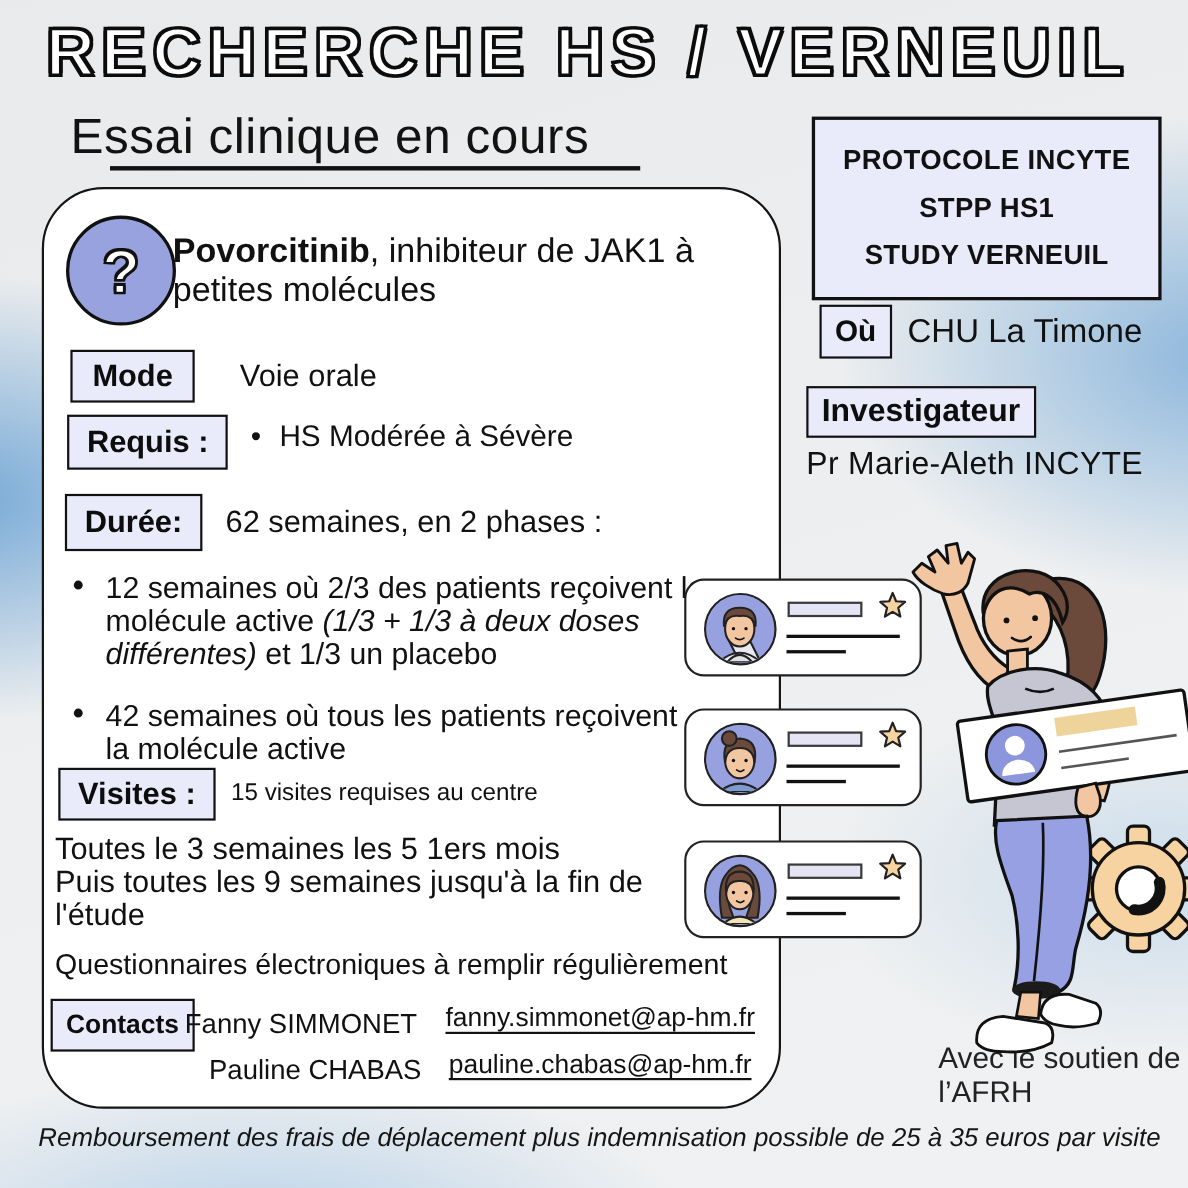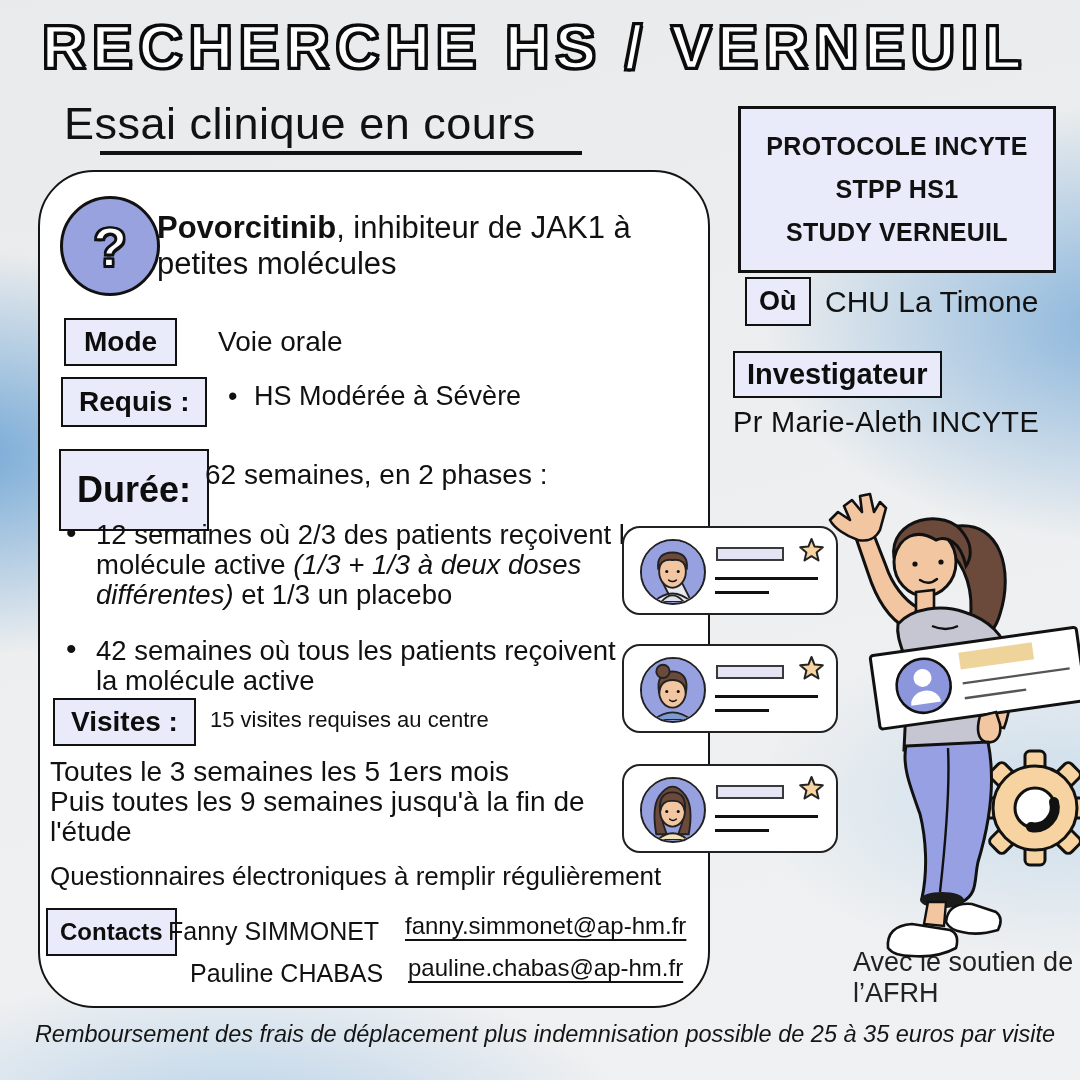--- a/index.html
+++ b/index.html
@@ -59,21 +59,21 @@
   }
   .drug { left:157px; top:210px; width:510px; font-size:31px; line-height:36px; }
   .drug b { font-weight:800; }
 
   .mode-box   { left:64px;  top:318px; padding:6px 18px; font-size:28px; }
   .mode-value { left:218px; top:326px; font-size:28px; }
   .requis-box { left:61px;  top:377px; padding:7px 16px; font-size:28px; }
   .req-list   { left:228px; top:380px; font-size:27px; line-height:33px; }
   .req-list div { position:relative; padding-left:26px; }
   .req-list div::before { content:"•"; position:absolute; left:0; font-size:27px; }
-  .duree-box  { left:59px;  top:449px; padding:18px 16px; font-size:36px; }
+  .duree-box  { left:59px;  top:449px; padding:8px 16px; font-size:28px; }
   .duree-value{ left:205px; top:459px; font-size:28px; }
 
   .phases { left:96px; top:520px; width:548px; font-size:27.5px; line-height:30px; }
   .phase-item { position:relative; margin-bottom:26px; }
   .phase-item::before { content:"•"; position:absolute; left:-30px; top:-2px; font-size:30px; }
   .phases i { font-style:italic; }
 
   .visites-box  { left:53px;  top:698px; padding:6px 16px; font-size:28px; }
   .visites-value{ left:210px; top:707px; font-size:22px; }
   .schedule { left:50px; top:757px; width:595px; font-size:28px; line-height:30px; }

